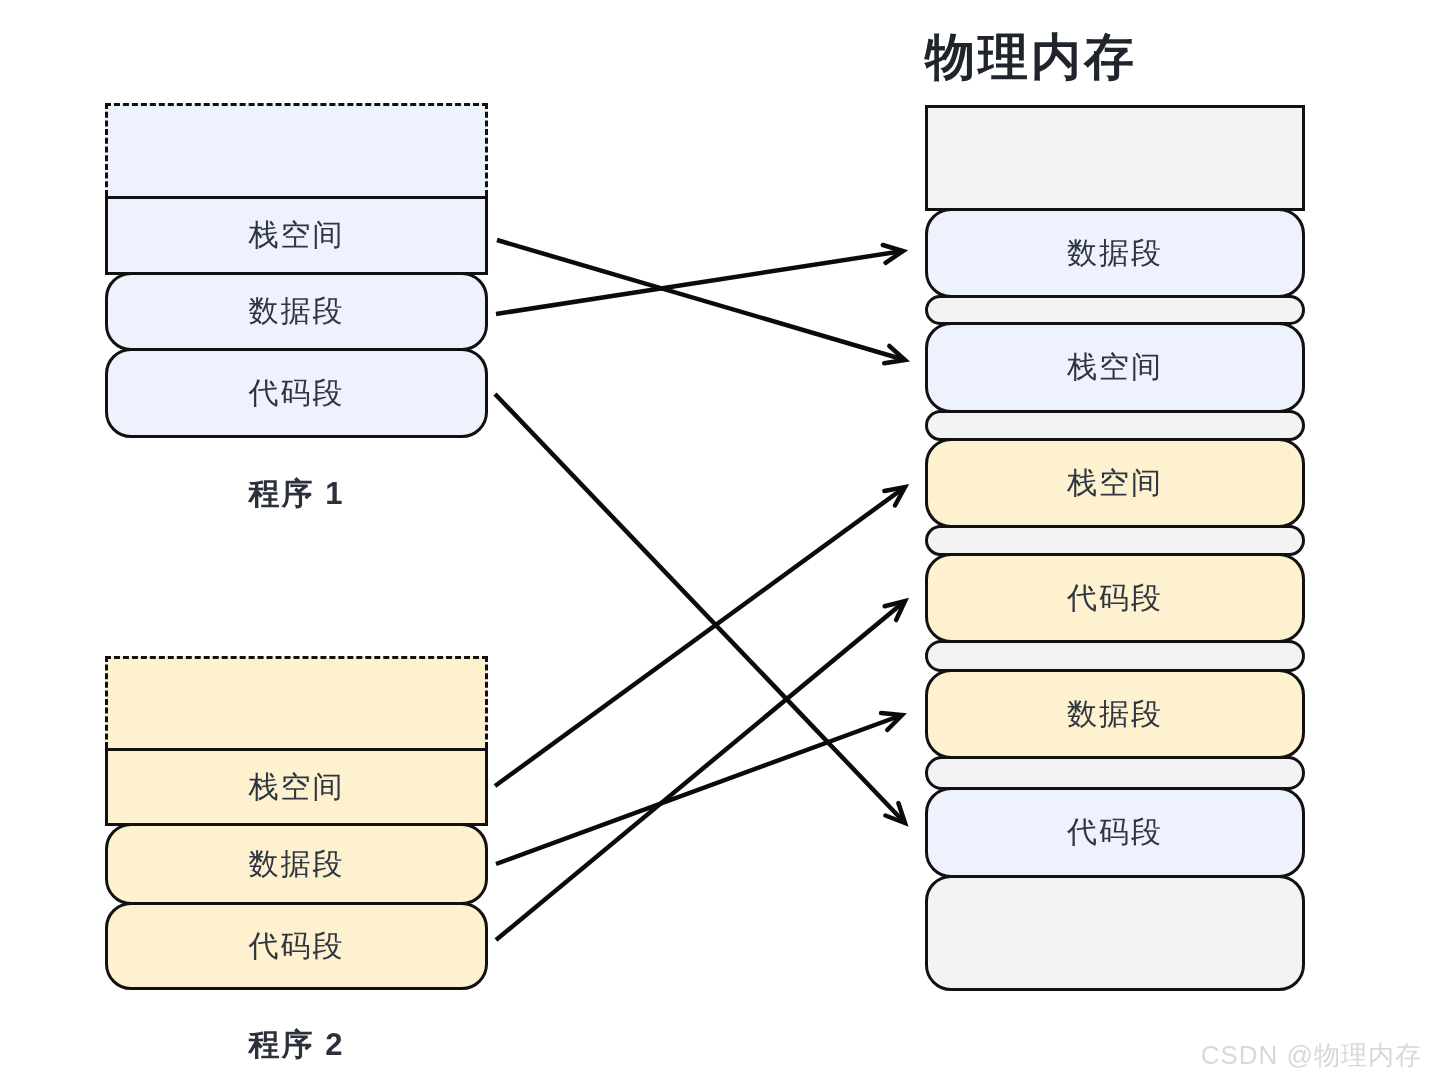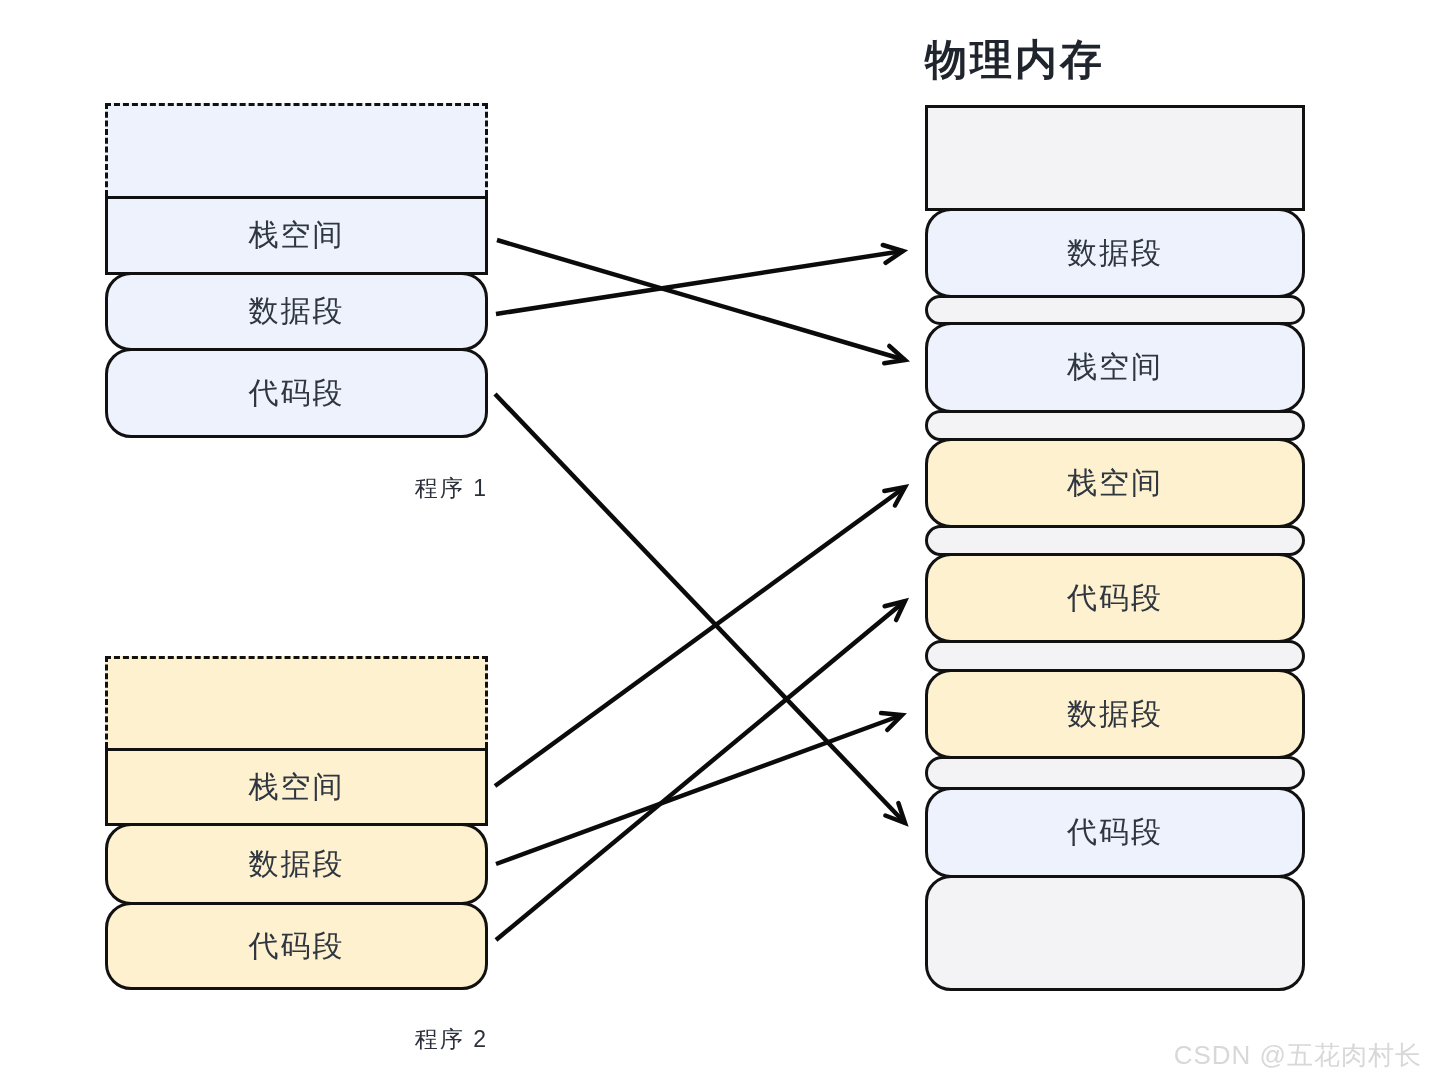--- a/index.html
+++ b/index.html
@@ -14,25 +14,26 @@
     font-size:30px;color:#2f3640;letter-spacing:2px;
   }
   .seg + .seg{margin-top:-3px;border-radius:26px;}
   .dashed{
     box-sizing:border-box;border:3px dashed #111111;border-bottom:none;
   }
   .p1fill{background:#edf2fc;}
   .p2fill{background:#fdf1cf;}
   .freefill{background:#f3f3f5;}
   .prog-label{
-    position:absolute;width:383px;text-align:right;font-size:23px;color:#2b303a;
+    position:absolute;width:383px;text-align:center;font-size:31px;color:#2b303a;
     letter-spacing:2px;
+    font-weight:bold;
   }
   .mem-title{
-    position:absolute;left:925px;top:32px;font-size:42px;font-weight:600;
+    position:absolute;left:925px;top:24px;font-size:50px;font-weight:600;
     color:#20252d;letter-spacing:3px;
   }
   #arrow-layer{position:absolute;left:0;top:0;pointer-events:none;}
   .watermark{
     position:absolute;right:12px;bottom:6px;font-size:26px;color:#d8d8d8;
     letter-spacing:1px;
   }
 </style>
 </head>
 <body>
@@ -80,15 +81,15 @@
       </marker>
     </defs>
     <line x1="497" y1="240" x2="905" y2="360" stroke="#0b0b0b" stroke-width="4.5" marker-end="url(#arrowhead)"></line>
     <line x1="496" y1="314" x2="903" y2="251" stroke="#0b0b0b" stroke-width="4.5" marker-end="url(#arrowhead)"></line>
     <line x1="495" y1="394" x2="905" y2="823" stroke="#0b0b0b" stroke-width="4.5" marker-end="url(#arrowhead)"></line>
     <line x1="495" y1="786" x2="905" y2="487" stroke="#0b0b0b" stroke-width="4.5" marker-end="url(#arrowhead)"></line>
     <line x1="496" y1="864" x2="902" y2="715" stroke="#0b0b0b" stroke-width="4.5" marker-end="url(#arrowhead)"></line>
     <line x1="496" y1="940" x2="905" y2="601" stroke="#0b0b0b" stroke-width="4.5" marker-end="url(#arrowhead)"></line>
   </svg>
 
-  <div class="watermark">CSDN @五花肉村长</div>
+  <div class="watermark">CSDN @物理内存</div>
 
 </div>
 
 </body></html>

